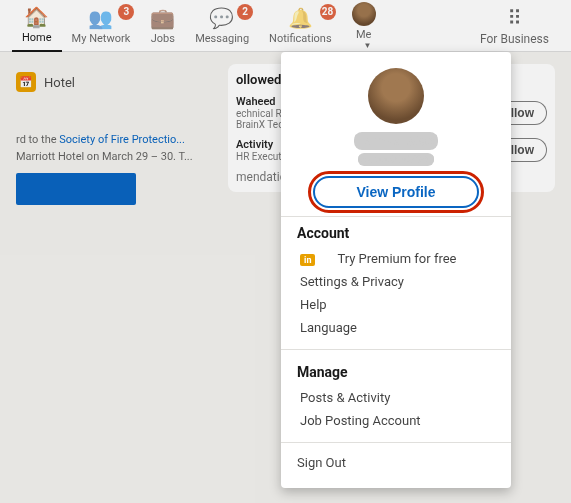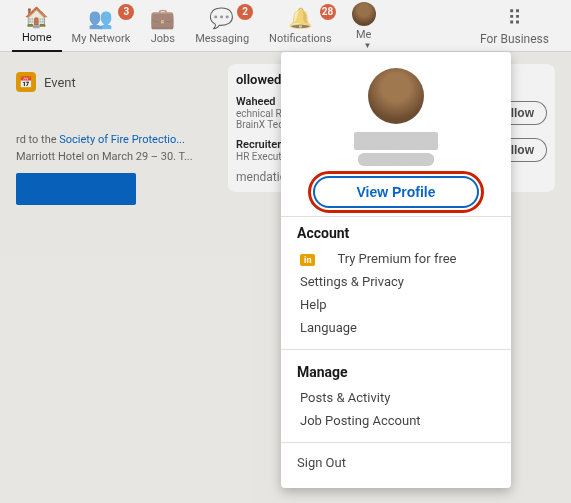--- a/index.html
+++ b/index.html
@@ -347,21 +347,21 @@
     <span>For Business</span>
   </div>
 </nav>
 
 <div class="main-content">
 
   <div class="left-panel">
     <div class="content-section">
       <div class="event-bar">
         <div class="event-icon">📅</div>
-        <span>Event</span>
+        <span>Hotel</span>
       </div>
       <div class="bottom-text">
         <span>rd to the </span><a>Society of Fire Protectio...</a>
         <br>
         <span> Marriott Hotel on March 29 – 30. T...</span>
         <br>
       </div>
       <div class="blue-bar"></div>
     </div>
   </div>
@@ -374,38 +374,38 @@
       <div class="follow-item">
         <div class="follow-info">
           <div class="follow-name">Waheed</div>
           <div class="follow-desc">echnical Recruiter</div>
           <div class="follow-desc">BrainX Technolog...</div>
         </div>
         <button class="follow-btn">ollow</button>
       </div>
       <div class="follow-item">
         <div class="follow-info">
-          <div class="follow-name">Recruiter</div>
+          <div class="follow-name">Activity</div>
           <div class="follow-desc">HR Executive at Cu</div>
         </div>
         <button class="follow-btn">ollow</button>
       </div>
       <div class="see-more">mendations →</div>
     </div>
   </div>
 </div>
 
 <div class="overlay"></div>
 
 <div class="dropdown-menu">
 
   <div class="dropdown-profile-section">
     <div class="dropdown-avatar"></div>
     <div class="dropdown-name">
-      <span style="background:#ccc; color:#ccc; border-radius:2px;">Hamza Wasi</span>
+      <span style="background:#ccc; color:#ccc; border-radius:8px;">Hamza Wasi</span>
     </div>
     <div class="dropdown-subtitle">
       <span style="background:#ccc; color:#ccc; border-radius:6px; font-size:11px;">0b:a000007990</span>
     </div>
     <button class="view-profile-btn">View Profile</button>
   </div>
 
   <div class="dropdown-section">
     <div class="dropdown-section-title">Account</div>
     <div class="dropdown-item">

